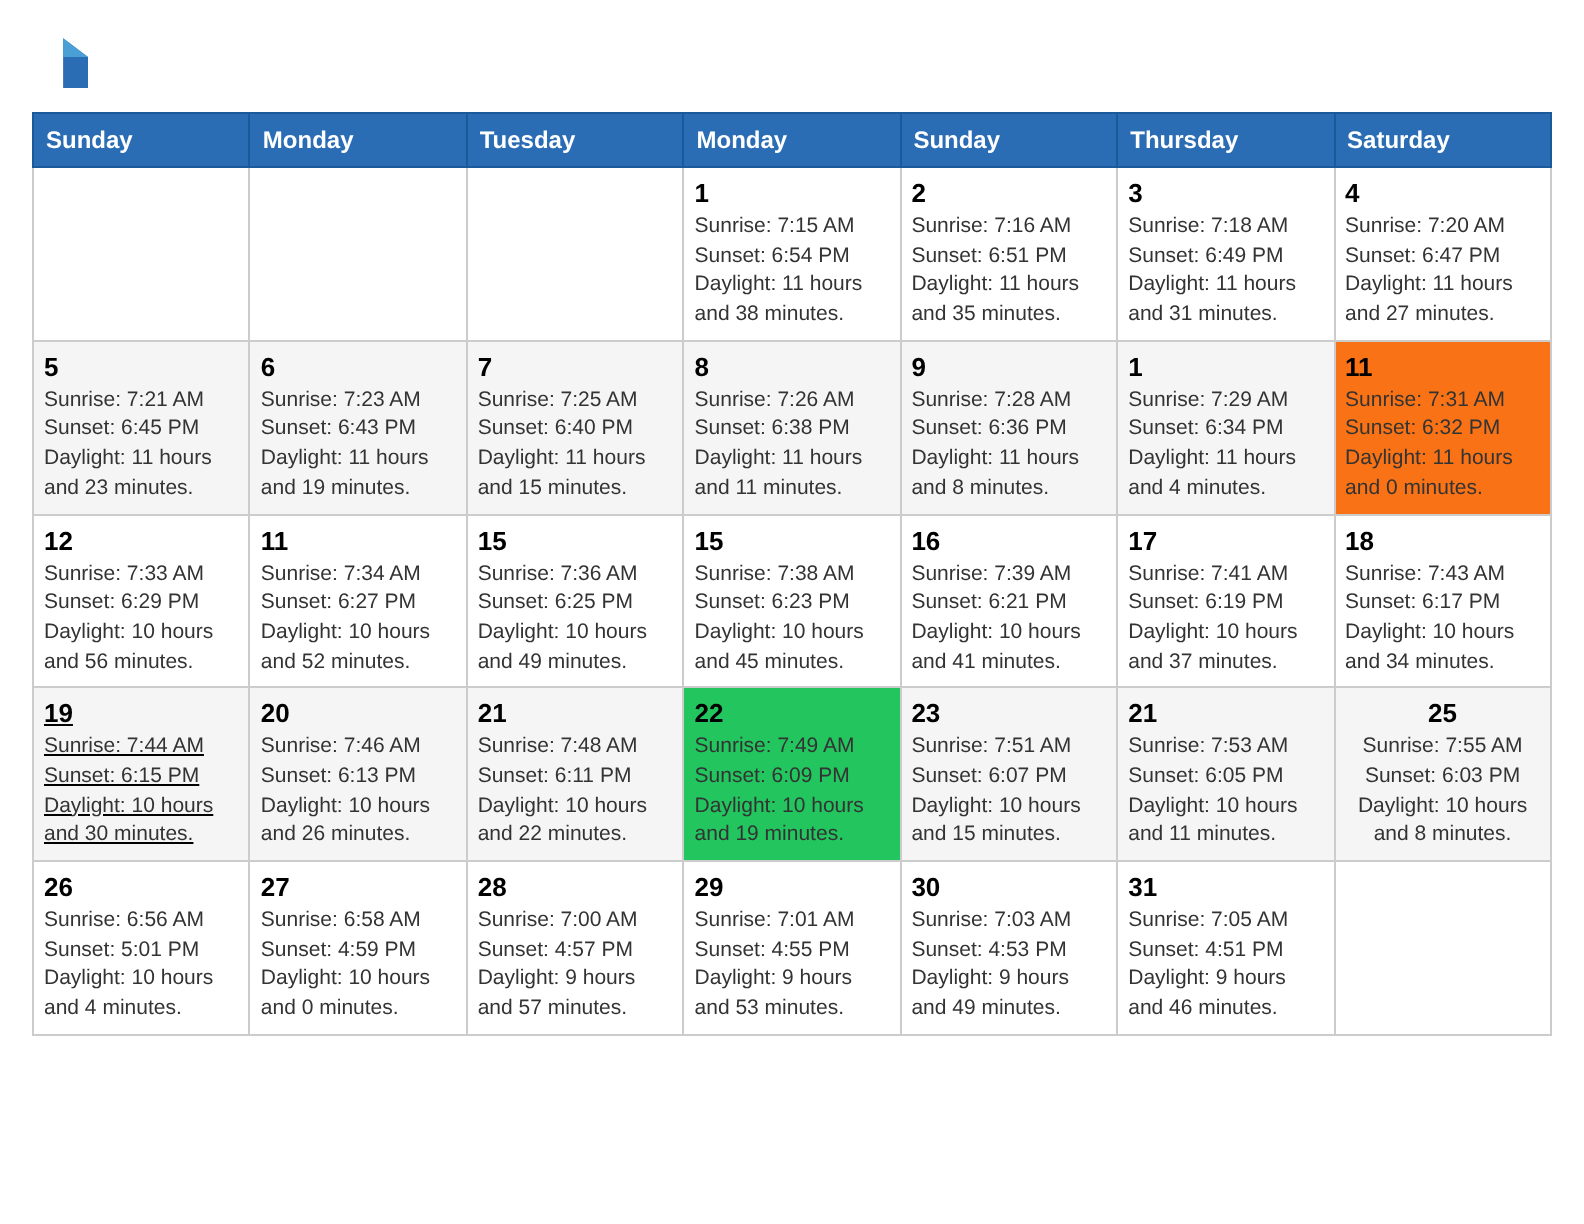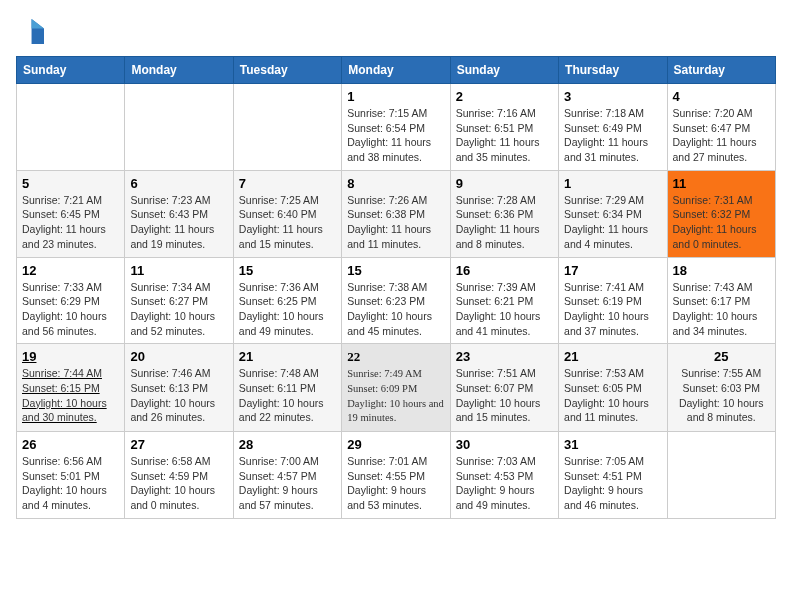--- a/index.html
+++ b/index.html
@@ -208,21 +208,21 @@
           <div class="day-info">Sunrise: 7:44 AM<br>Sunset: 6:15 PM<br>Daylight: 10 hours and 30 minutes.</div>
         </td>
         <td style="background: rgb(245, 245, 245);">
           <span class="day-num">20</span>
           <div class="day-info">Sunrise: 7:46 AM<br>Sunset: 6:13 PM<br>Daylight: 10 hours and 26 minutes.</div>
         </td>
         <td style="background: rgb(245, 245, 245);">
           <span class="day-num">21</span>
           <div class="day-info">Sunrise: 7:48 AM<br>Sunset: 6:11 PM<br>Daylight: 10 hours and 22 minutes.</div>
         </td>
-        <td style="background: #e5e5e5; font-family: Liberation Serif, serif;">
+        <td style="background: #22c55e;">
           <span class="day-num">22</span>
           <div class="day-info">Sunrise: 7:49 AM<br>Sunset: 6:09 PM<br>Daylight: 10 hours and 19 minutes.</div>
         </td>
         <td style="background: rgb(245, 245, 245);">
           <span class="day-num">23</span>
           <div class="day-info">Sunrise: 7:51 AM<br>Sunset: 6:07 PM<br>Daylight: 10 hours and 15 minutes.</div>
         </td>
         <td style="background: rgb(245, 245, 245);">
           <span class="day-num">21</span>
           <div class="day-info">Sunrise: 7:53 AM<br>Sunset: 6:05 PM<br>Daylight: 10 hours and 11 minutes.</div>

